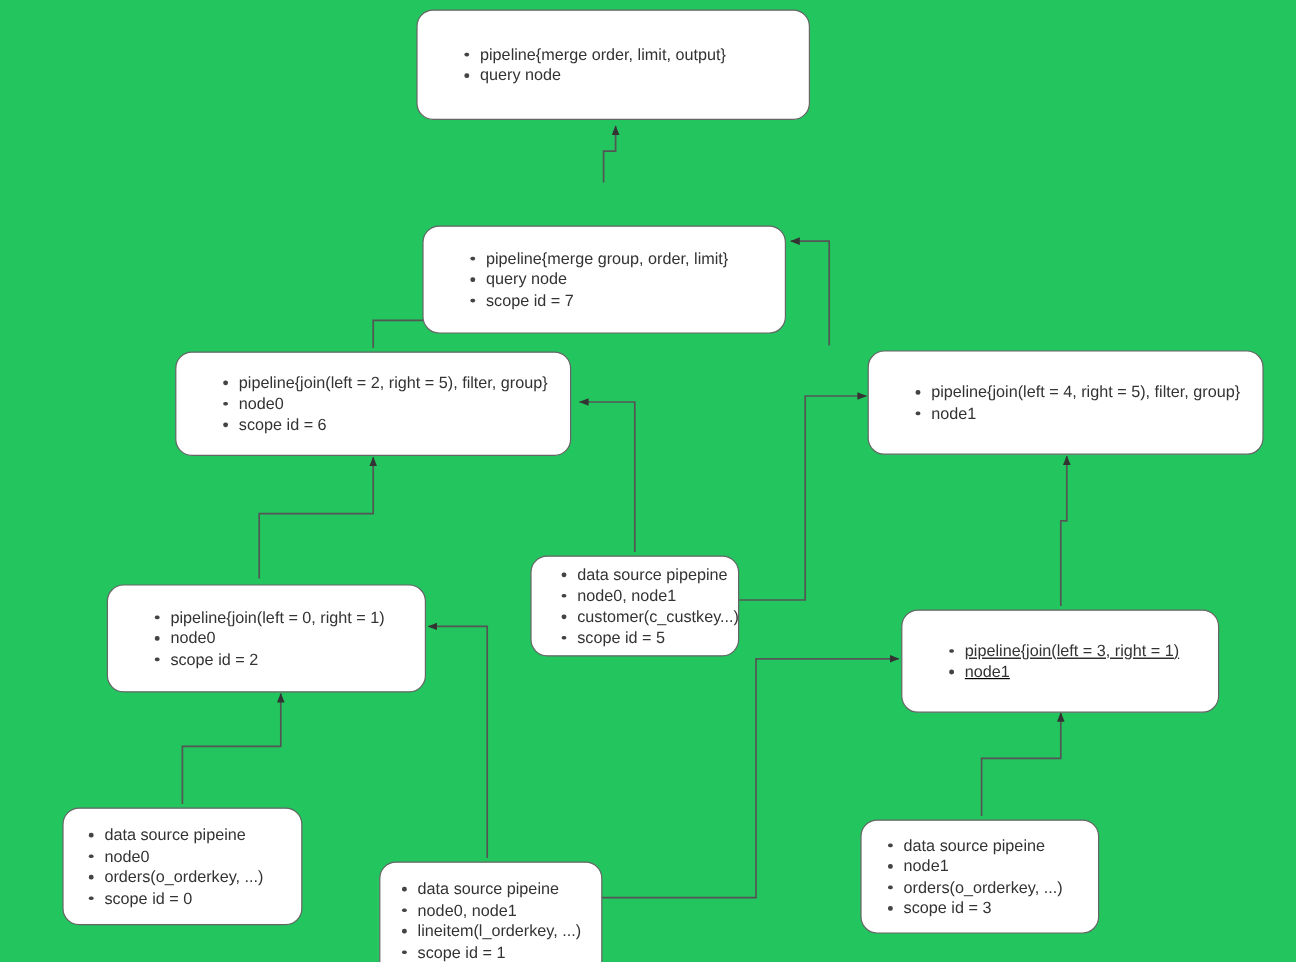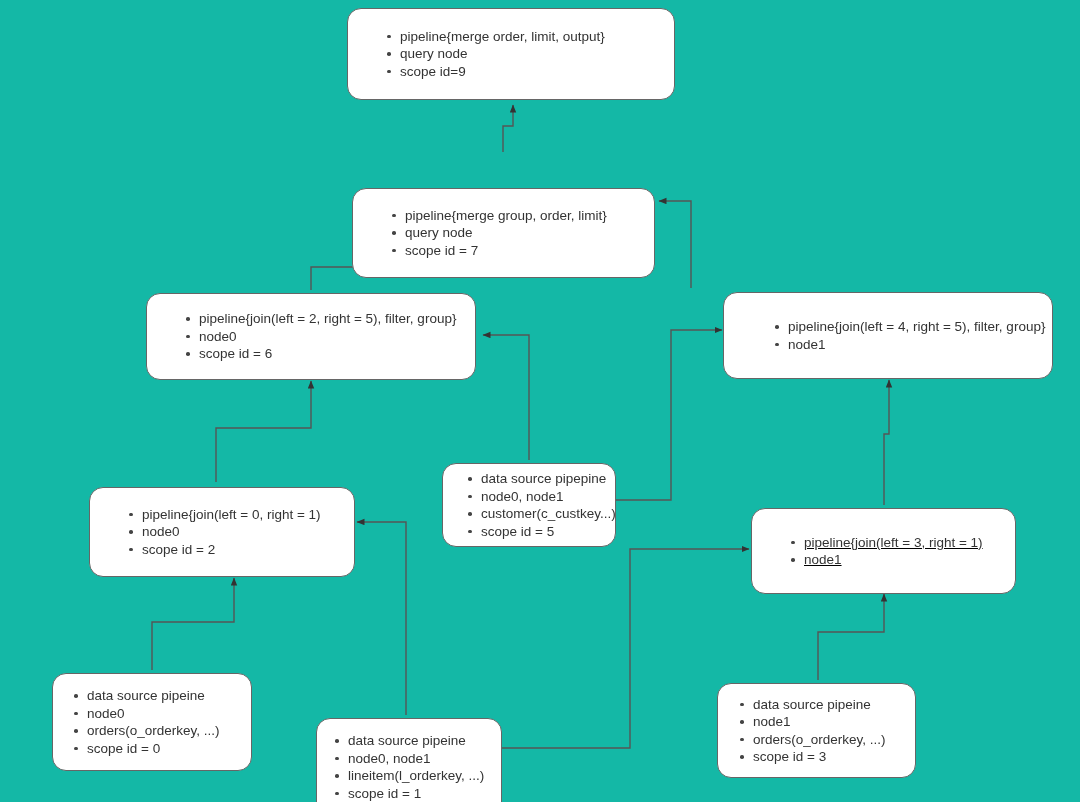--- a/index.html
+++ b/index.html
@@ -7,21 +7,21 @@
     padding: 0;
     background: #ffffff;
   }
   body {
     font-family: "Liberation Sans", sans-serif;
   }
   #canvas {
     position: relative;
     width: 1080px;
     height: 802px;
-    background: #14b8a6;
+    background: #22c55e;
     overflow: hidden;
   }
   #edges {
     position: absolute;
     left: 0;
     top: 0;
     width: 1080px;
     height: 802px;
   }
   .node {
@@ -92,41 +92,40 @@
       <path d="M 501,748 L 630,748 L 630,549 L 749,549"></path>
 
       <path d="M 818,680 L 818,632 L 884,632 L 884,594"></path>
     </g>
   </svg>
 
   <div class="node" style="left:347px; top:8px; width:328px; height:92px;">
     <ul>
       <li>pipeline{merge order, limit, output}</li>
       <li>query node</li>
-      <li>scope id=9</li>
     </ul>
   </div>
 
   <div class="node" style="left:352px; top:157px; width:303px; height:90px;margin-top:31px;">
     <ul>
       <li>pipeline{merge group, order, limit}</li>
       <li>query node</li>
       <li>scope id = 7</li>
     </ul>
   </div>
 
   <div class="node" style="left:146px; top:293px; width:330px; height:87px;">
     <ul>
       <li>pipeline{join(left = 2, right = 5), filter, group}</li>
       <li>node0</li>
       <li>scope id = 6</li>
     </ul>
   </div>
 
-  <div class="node" style="left:723px; top:292px; width:330px; height:87px;padding-left:12px;">
+  <div class="node" style="left:723px; top:292px; width:330px; height:87px;">
     <ul>
       <li>pipeline{join(left = 4, right = 5), filter, group}</li>
       <li>node1</li>
     </ul>
   </div>
 
   <div class="node" style="left:89px; top:487px; width:266px; height:90px;">
     <ul>
       <li>pipeline{join(left = 0, right = 1)</li>
       <li>node0</li>

